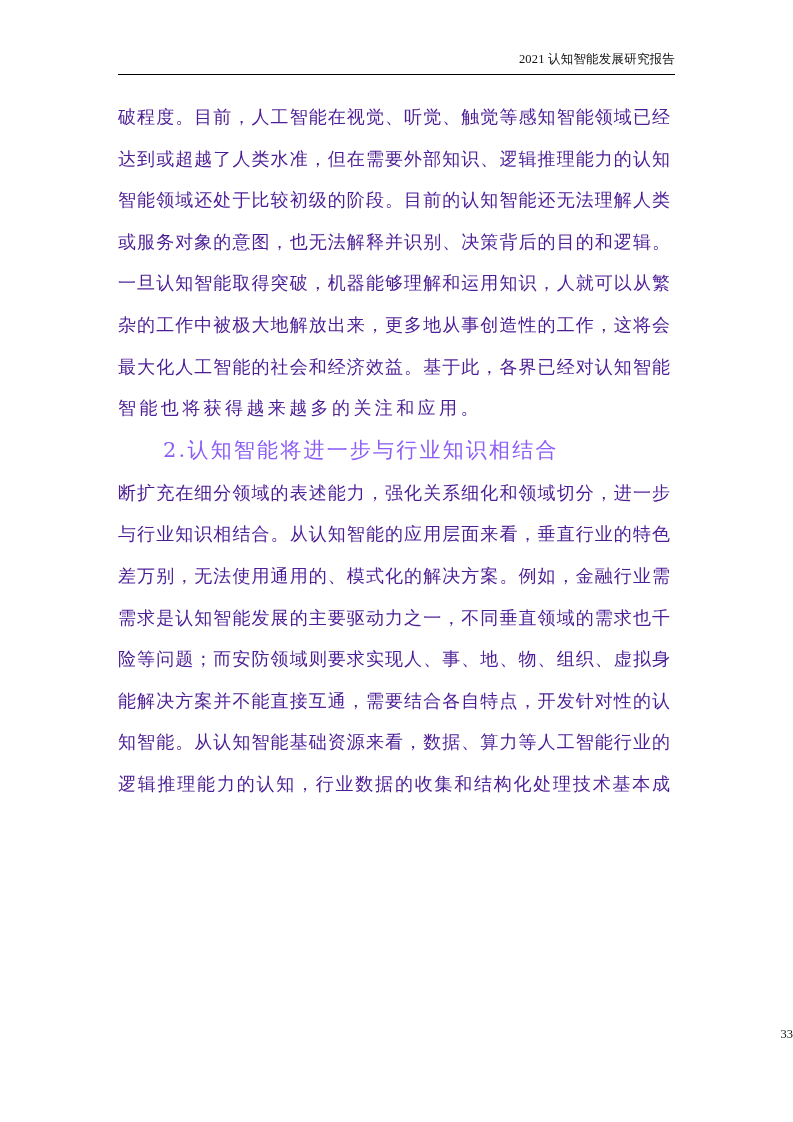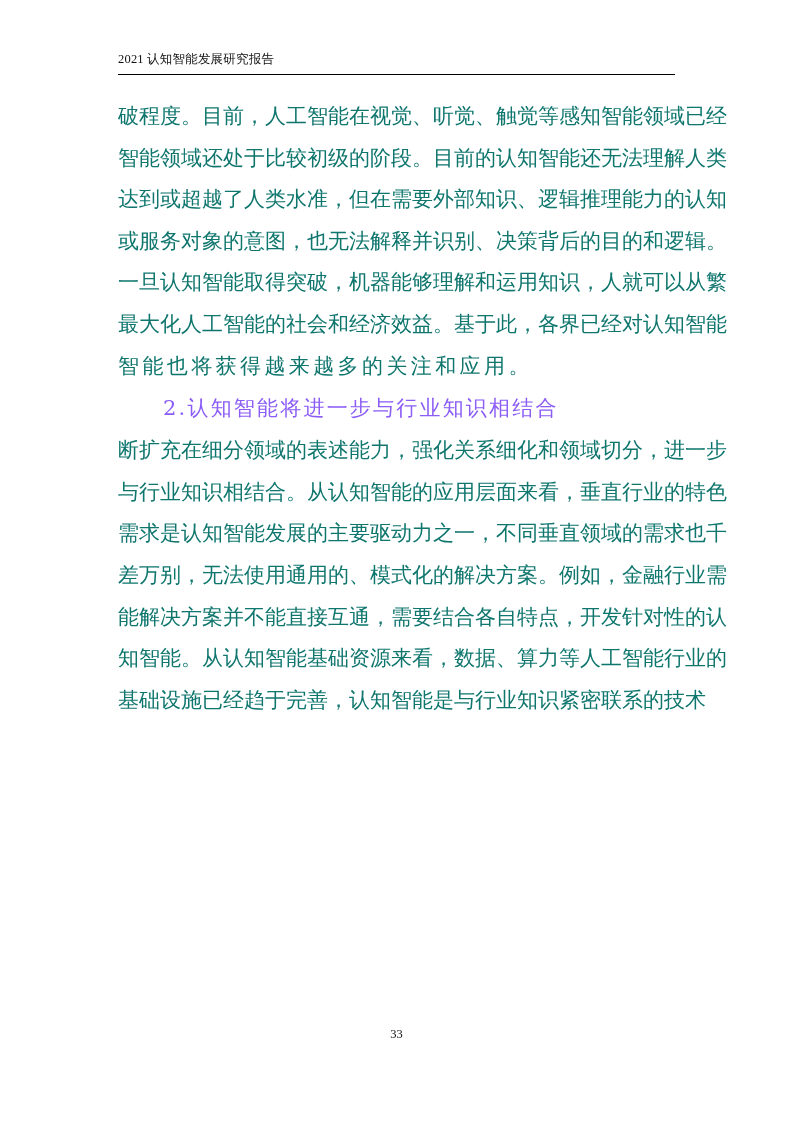--- a/index.html
+++ b/index.html
@@ -15,45 +15,45 @@
       font-family: "DejaVu Serif", "Liberation Serif", serif;
       color: #111111;
     }
     .page-header {
       position: absolute;
       left: 118px;
       top: 48px;
       width: 557px;
       height: 26px;
       border-bottom: 1.3px solid #000000;
-      text-align: left;
+      text-align: right;
     }
     .page-header-title {
       display: inline-block;
       font-family: "Liberation Serif", "DejaVu Serif", serif;
       font-size: 12.5px;
       line-height: 20px;
       letter-spacing: 0.2px;
       color: #111111;
     }
     .body-content {
       position: absolute;
       left: 118px;
       top: 96px;
       width: 552px;
     }
     .text-line {
       height: 41.6px;
       line-height: 41.6px;
-      font-size: 21px;
+      font-size: 18px;
       white-space: nowrap;
       text-align: justify;
       text-align-last: justify;
       letter-spacing: 0;
-      color: #0f766e;
+      color: #4c1d95;
     }
     .text-line.last-line {
       text-align-last: left;
       letter-spacing: 3.4px;
     }
     .text-line.indent {
       padding-left: 39px;
     }
     .section-heading {
       height: 43px;
@@ -62,50 +62,52 @@
       padding-left: 45px;
       white-space: nowrap;
       letter-spacing: 2.2px;
       color: #8b5cf6;
     }
     .page-number {
       position: absolute;
       left: 0;
       width: 793px;
       top: 1027px;
-      text-align: center;
+      text-align: right;
       font-family: "Liberation Serif", "DejaVu Serif", serif;
       font-size: 12.5px;
       color: #111111;
     }
   </style>
 </head>
 <body>
 
 <div class="page-header">
   <span class="page-header-title">2021 认知智能发展研究报告</span>
 </div>
 
 <div class="body-content">
   <div class="paragraph">
     <div class="text-line">破程度。目前，人工智能在视觉、听觉、触觉等感知智能领域已经</div>
+    <div class="text-line">达到或超越了人类水准，但在需要外部知识、逻辑推理能力的认知</div>
     <div class="text-line">智能领域还处于比较初级的阶段。目前的认知智能还无法理解人类</div>
-    <div class="text-line">达到或超越了人类水准，但在需要外部知识、逻辑推理能力的认知</div>
     <div class="text-line">或服务对象的意图，也无法解释并识别、决策背后的目的和逻辑。</div>
     <div class="text-line">一旦认知智能取得突破，机器能够理解和运用知识，人就可以从繁</div>
+    <div class="text-line">杂的工作中被极大地解放出来，更多地从事创造性的工作，这将会</div>
     <div class="text-line">最大化人工智能的社会和经济效益。基于此，各界已经对认知智能</div>
     <div class="text-line last-line">智能也将获得越来越多的关注和应用。</div>
   </div>
 
   <div class="section-heading">2.认知智能将进一步与行业知识相结合</div>
 
   <div class="paragraph">
     <div class="text-line">断扩充在细分领域的表述能力，强化关系细化和领域切分，进一步</div>
     <div class="text-line">与行业知识相结合。从认知智能的应用层面来看，垂直行业的特色</div>
+    <div class="text-line">差万别，无法使用通用的、模式化的解决方案。例如，金融行业需</div>
     <div class="text-line">需求是认知智能发展的主要驱动力之一，不同垂直领域的需求也千</div>
-    <div class="text-line">差万别，无法使用通用的、模式化的解决方案。例如，金融行业需</div>
+    <div class="text-line">险等问题；而安防领域则要求实现人、事、地、物、组织、虚拟身</div>
     <div class="text-line">能解决方案并不能直接互通，需要结合各自特点，开发针对性的认</div>
     <div class="text-line">知智能。从认知智能基础资源来看，数据、算力等人工智能行业的</div>
-    <div class="text-line">基础设施已经趋于完善，认知智能是与行业知识紧密联系的技术</div>
+    <div class="text-line">逻辑推理能力的认知，行业数据的收集和结构化处理技术基本成</div>
   </div>
 </div>
 
 <div class="page-number">33</div>
 
 </body></html>

